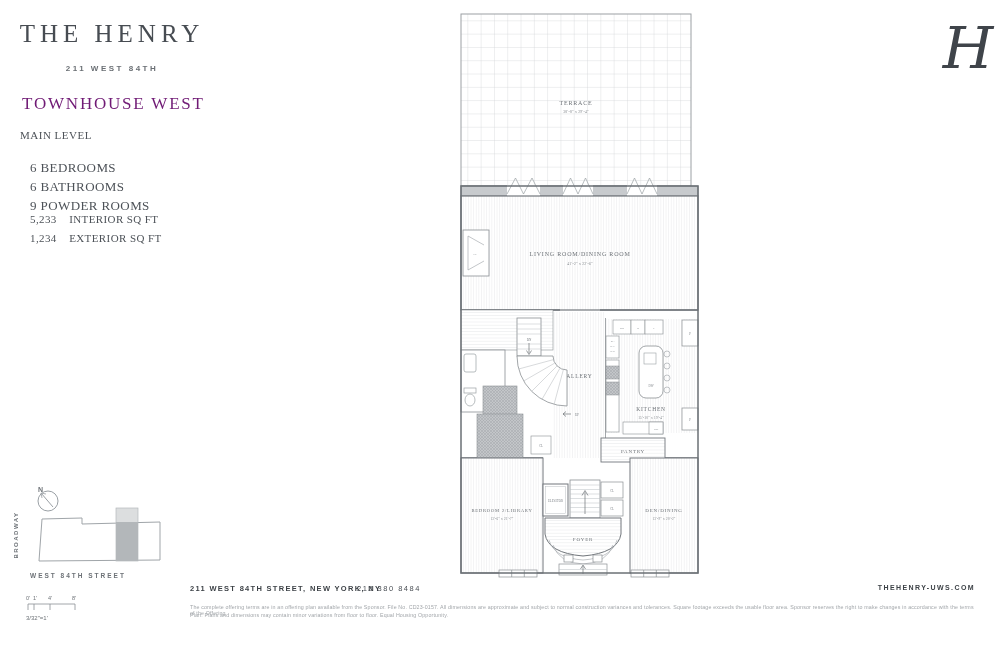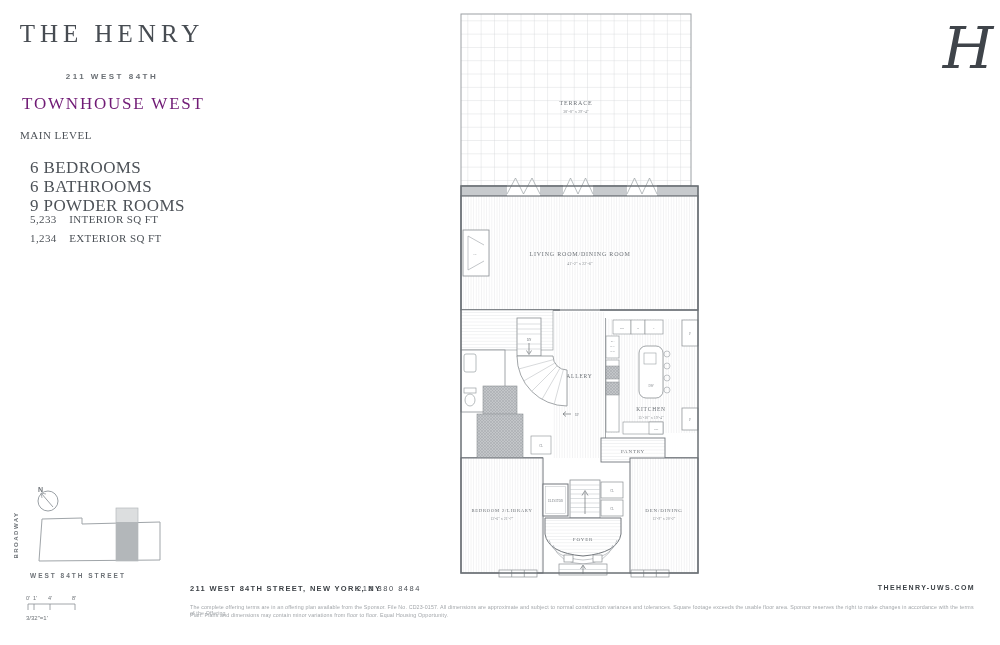--- a/index.html
+++ b/index.html
@@ -2,25 +2,25 @@
 <html><head>
 <meta charset="utf-8">
 <style>
   html,body{margin:0;padding:0;background:#fff;}
   .page{position:relative;width:1000px;height:645px;background:#ffffff;overflow:hidden;
         font-family:"Liberation Serif",serif;color:#41464c;}
 
   
   .brand{position:absolute;left:12px;top:20px;width:200px;text-align:center;}
   .brand-name{font-size:25px;letter-spacing:5px;color:#474c52;white-space:nowrap;}
-  .brand-addr{margin-top:24px;font-family:"Liberation Sans",sans-serif;font-size:8px;
+  .brand-addr{margin-top:16px;font-family:"Liberation Sans",sans-serif;font-size:8px;
               font-weight:bold;letter-spacing:2.5px;color:#6a6f74;}
   .unit-title{position:absolute;left:22px;top:94px;font-size:17px;letter-spacing:1.8px;color:#701a75;}
   .unit-level{position:absolute;left:20px;top:129px;font-size:11px;letter-spacing:.5px;color:#4d5258;}
-  .features{position:absolute;left:30px;top:158px;font-size:17px;letter-spacing:.4px;color:#4d5258;line-height:19px;}
+  .features{position:absolute;left:30px;top:158px;font-size:13px;letter-spacing:.4px;color:#4d5258;line-height:19px;}
   .areas{position:absolute;left:30px;top:210px;font-size:11px;letter-spacing:.4px;color:#4d5258;line-height:19px;}
   .areas .value{display:inline-block;width:36px;}
 
   
   .monogram{position:absolute;left:942px;top:14px;width:52px;height:80px;text-align:center;
             font-family:"DejaVu Serif",serif;font-style:italic;font-size:58px;color:#3f444a;}
 
   
   .footer-address{position:absolute;left:190px;top:584px;font-family:"Liberation Sans",sans-serif;
                   font-size:7.5px;font-weight:bold;letter-spacing:1.3px;color:#3d4247;}

